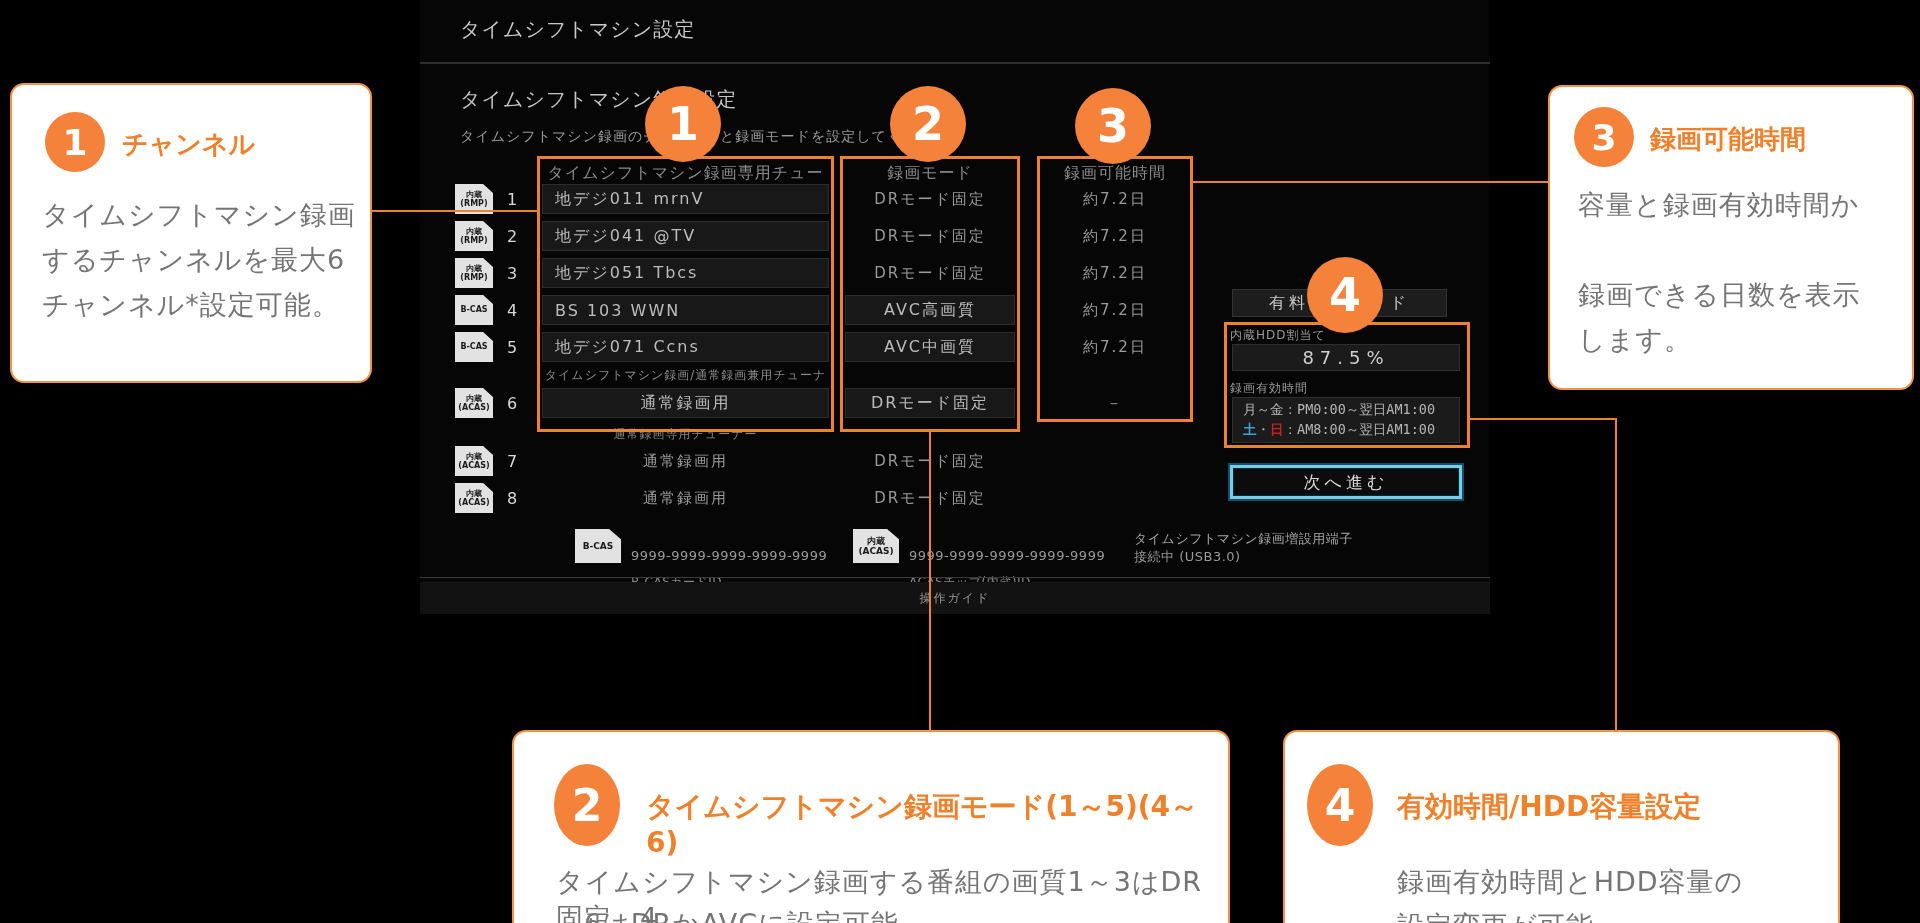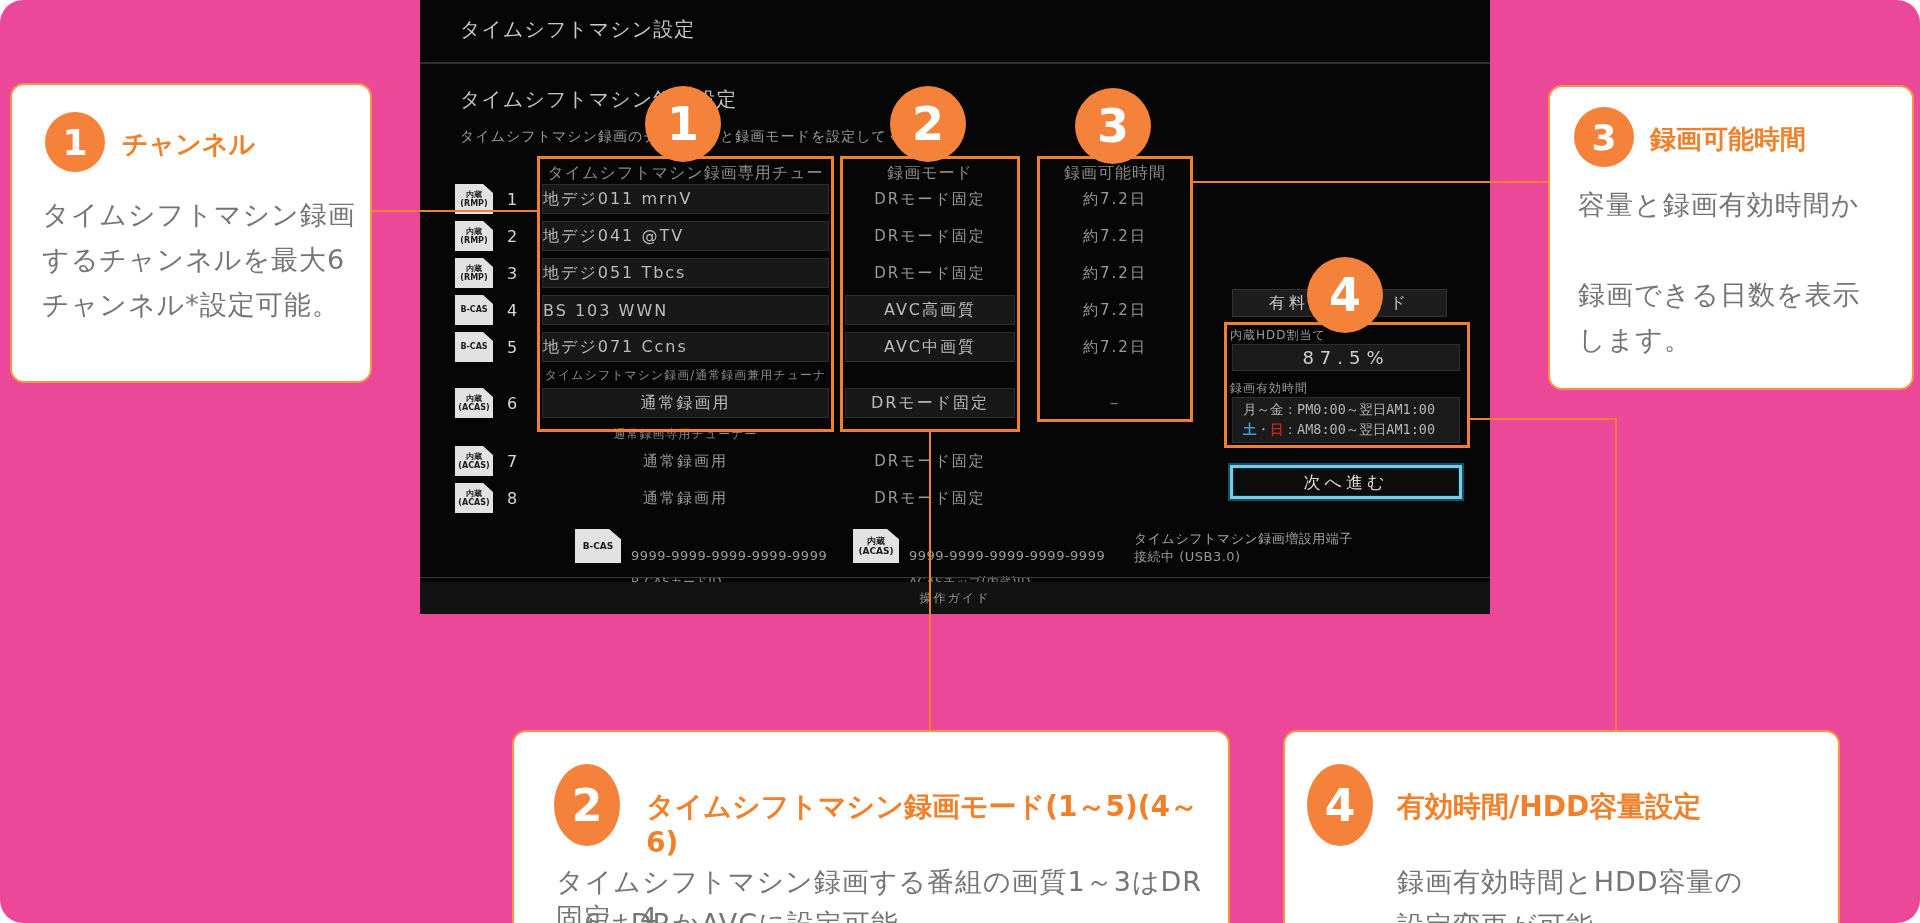--- a/index.html
+++ b/index.html
@@ -1,32 +1,32 @@
 <!DOCTYPE html>
 <html><head>
 <meta charset="utf-8">
 <style>
   html,body{margin:0;padding:0;background:#fff;}
   body{font-family:"DejaVu Sans","Liberation Sans",sans-serif;}
-  .stage{position:relative;width:1920px;height:923px;background:#ec4899;overflow:hidden;border-radius:23px;}
+  .stage{position:relative;width:1920px;height:923px;background:#000000;overflow:hidden;}
   .abs{position:absolute;}
 
   
   .tv{left:420px;top:0;width:1070px;height:614px;background:#060606;z-index:1;}
   .tv-title{left:40px;top:16px;font-size:20px;color:#c9c9c9;letter-spacing:1px;}
   .tv-divider{left:0;top:62px;width:1070px;height:2px;background:#2e2e2e;}
   .tv-section-title{left:40px;top:86px;font-size:20px;color:#c4c4c4;letter-spacing:1px;}
   .tv-desc{left:40px;top:128px;font-size:14px;color:#9b9b9b;letter-spacing:1px;}
 
   .colhead{font-size:16px;color:#8a8a8a;text-align:center;letter-spacing:1px;}
   .subhead{font-size:12px;color:#8a8a8a;text-align:center;letter-spacing:1px;}
 
   .cell{background:#181818;border:1px solid #2c2c2c;color:#bcbcbc;font-size:16px;
         letter-spacing:2px;display:flex;align-items:center;box-sizing:border-box;}
-  .cell.left{padding-left:0;}
+  .cell.left{padding-left:12px;}
   .cell.center{justify-content:center;}
   .plaincell{color:#9a9a9a;font-size:15px;letter-spacing:2px;display:flex;align-items:center;justify-content:center;}
   .rownum{color:#d8d8d8;font-size:16px;width:24px;text-align:center;}
   .tuner-card{background:#e2e2e2;color:#1a1a1a;clip-path:polygon(0 0,74% 0,100% 30%,100% 100%,0 100%);
         display:flex;flex-direction:column;align-items:center;justify-content:center;
         font-size:8px;line-height:1.15;font-weight:bold;text-align:center;}
   .idcard{background:#e2e2e2;color:#1a1a1a;clip-path:polygon(0 0,74% 0,100% 30%,100% 100%,0 100%);
         display:flex;flex-direction:column;align-items:center;justify-content:center;
         font-size:9px;line-height:1.15;font-weight:bold;text-align:center;}
 

